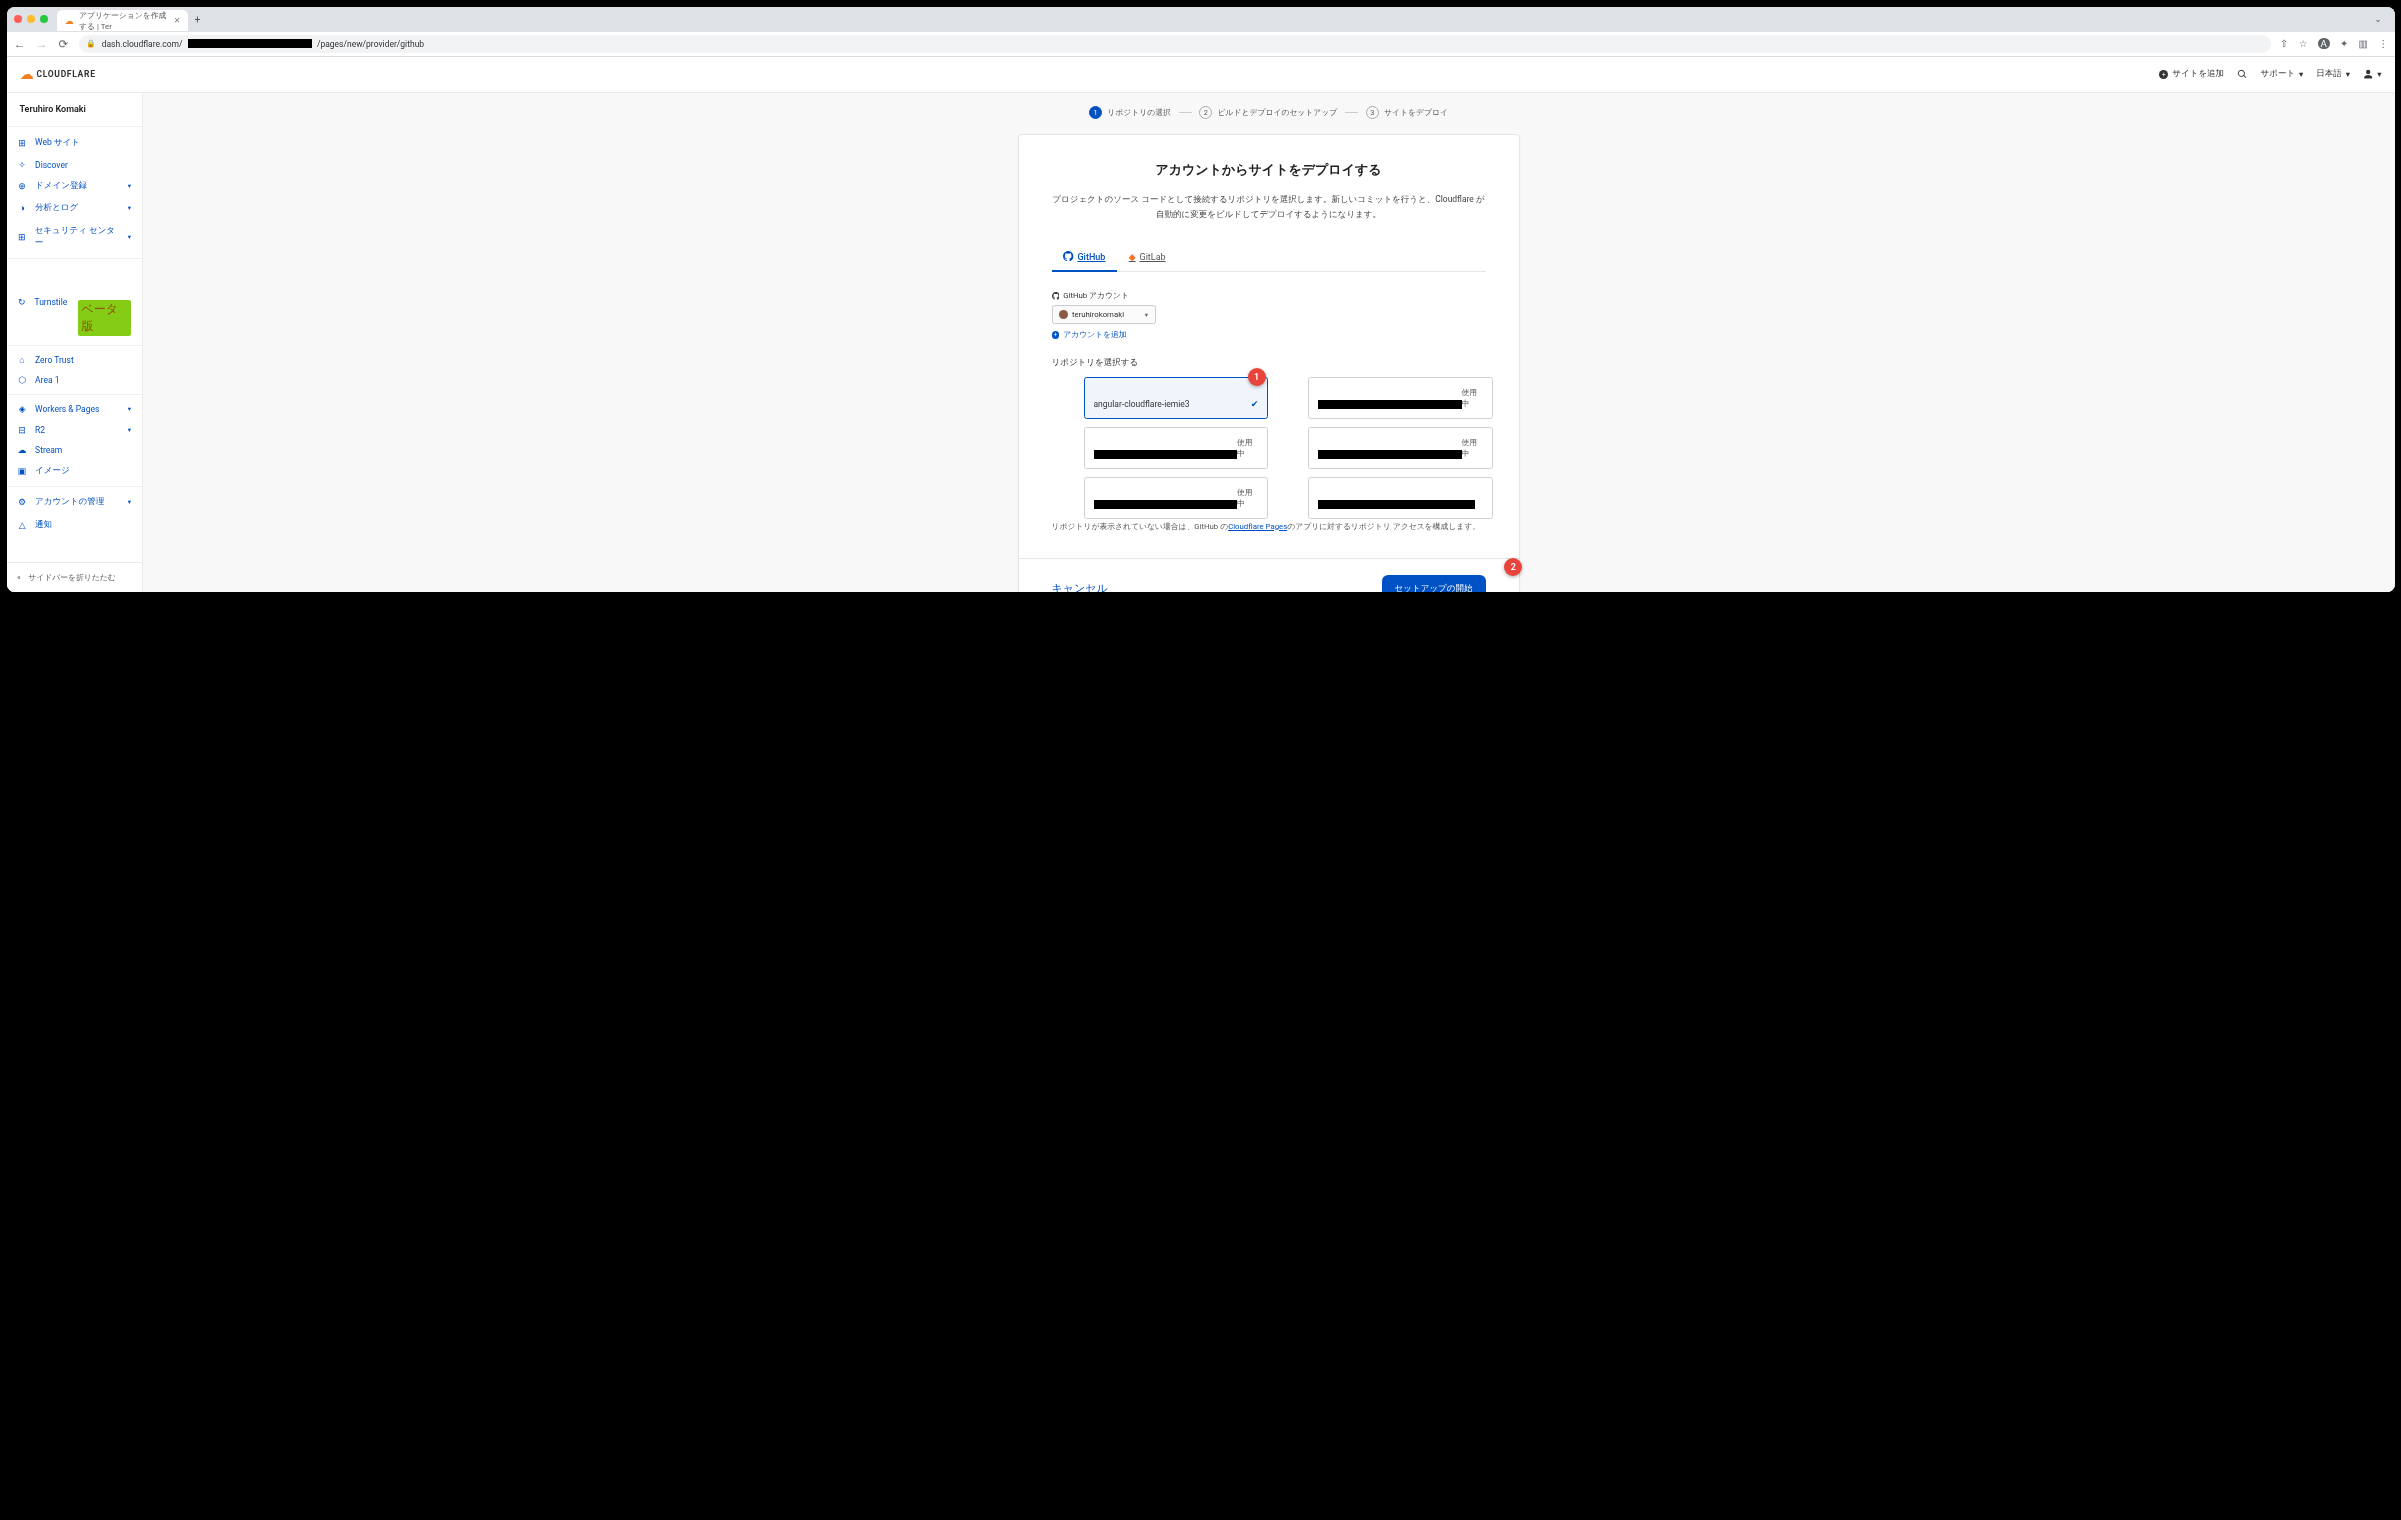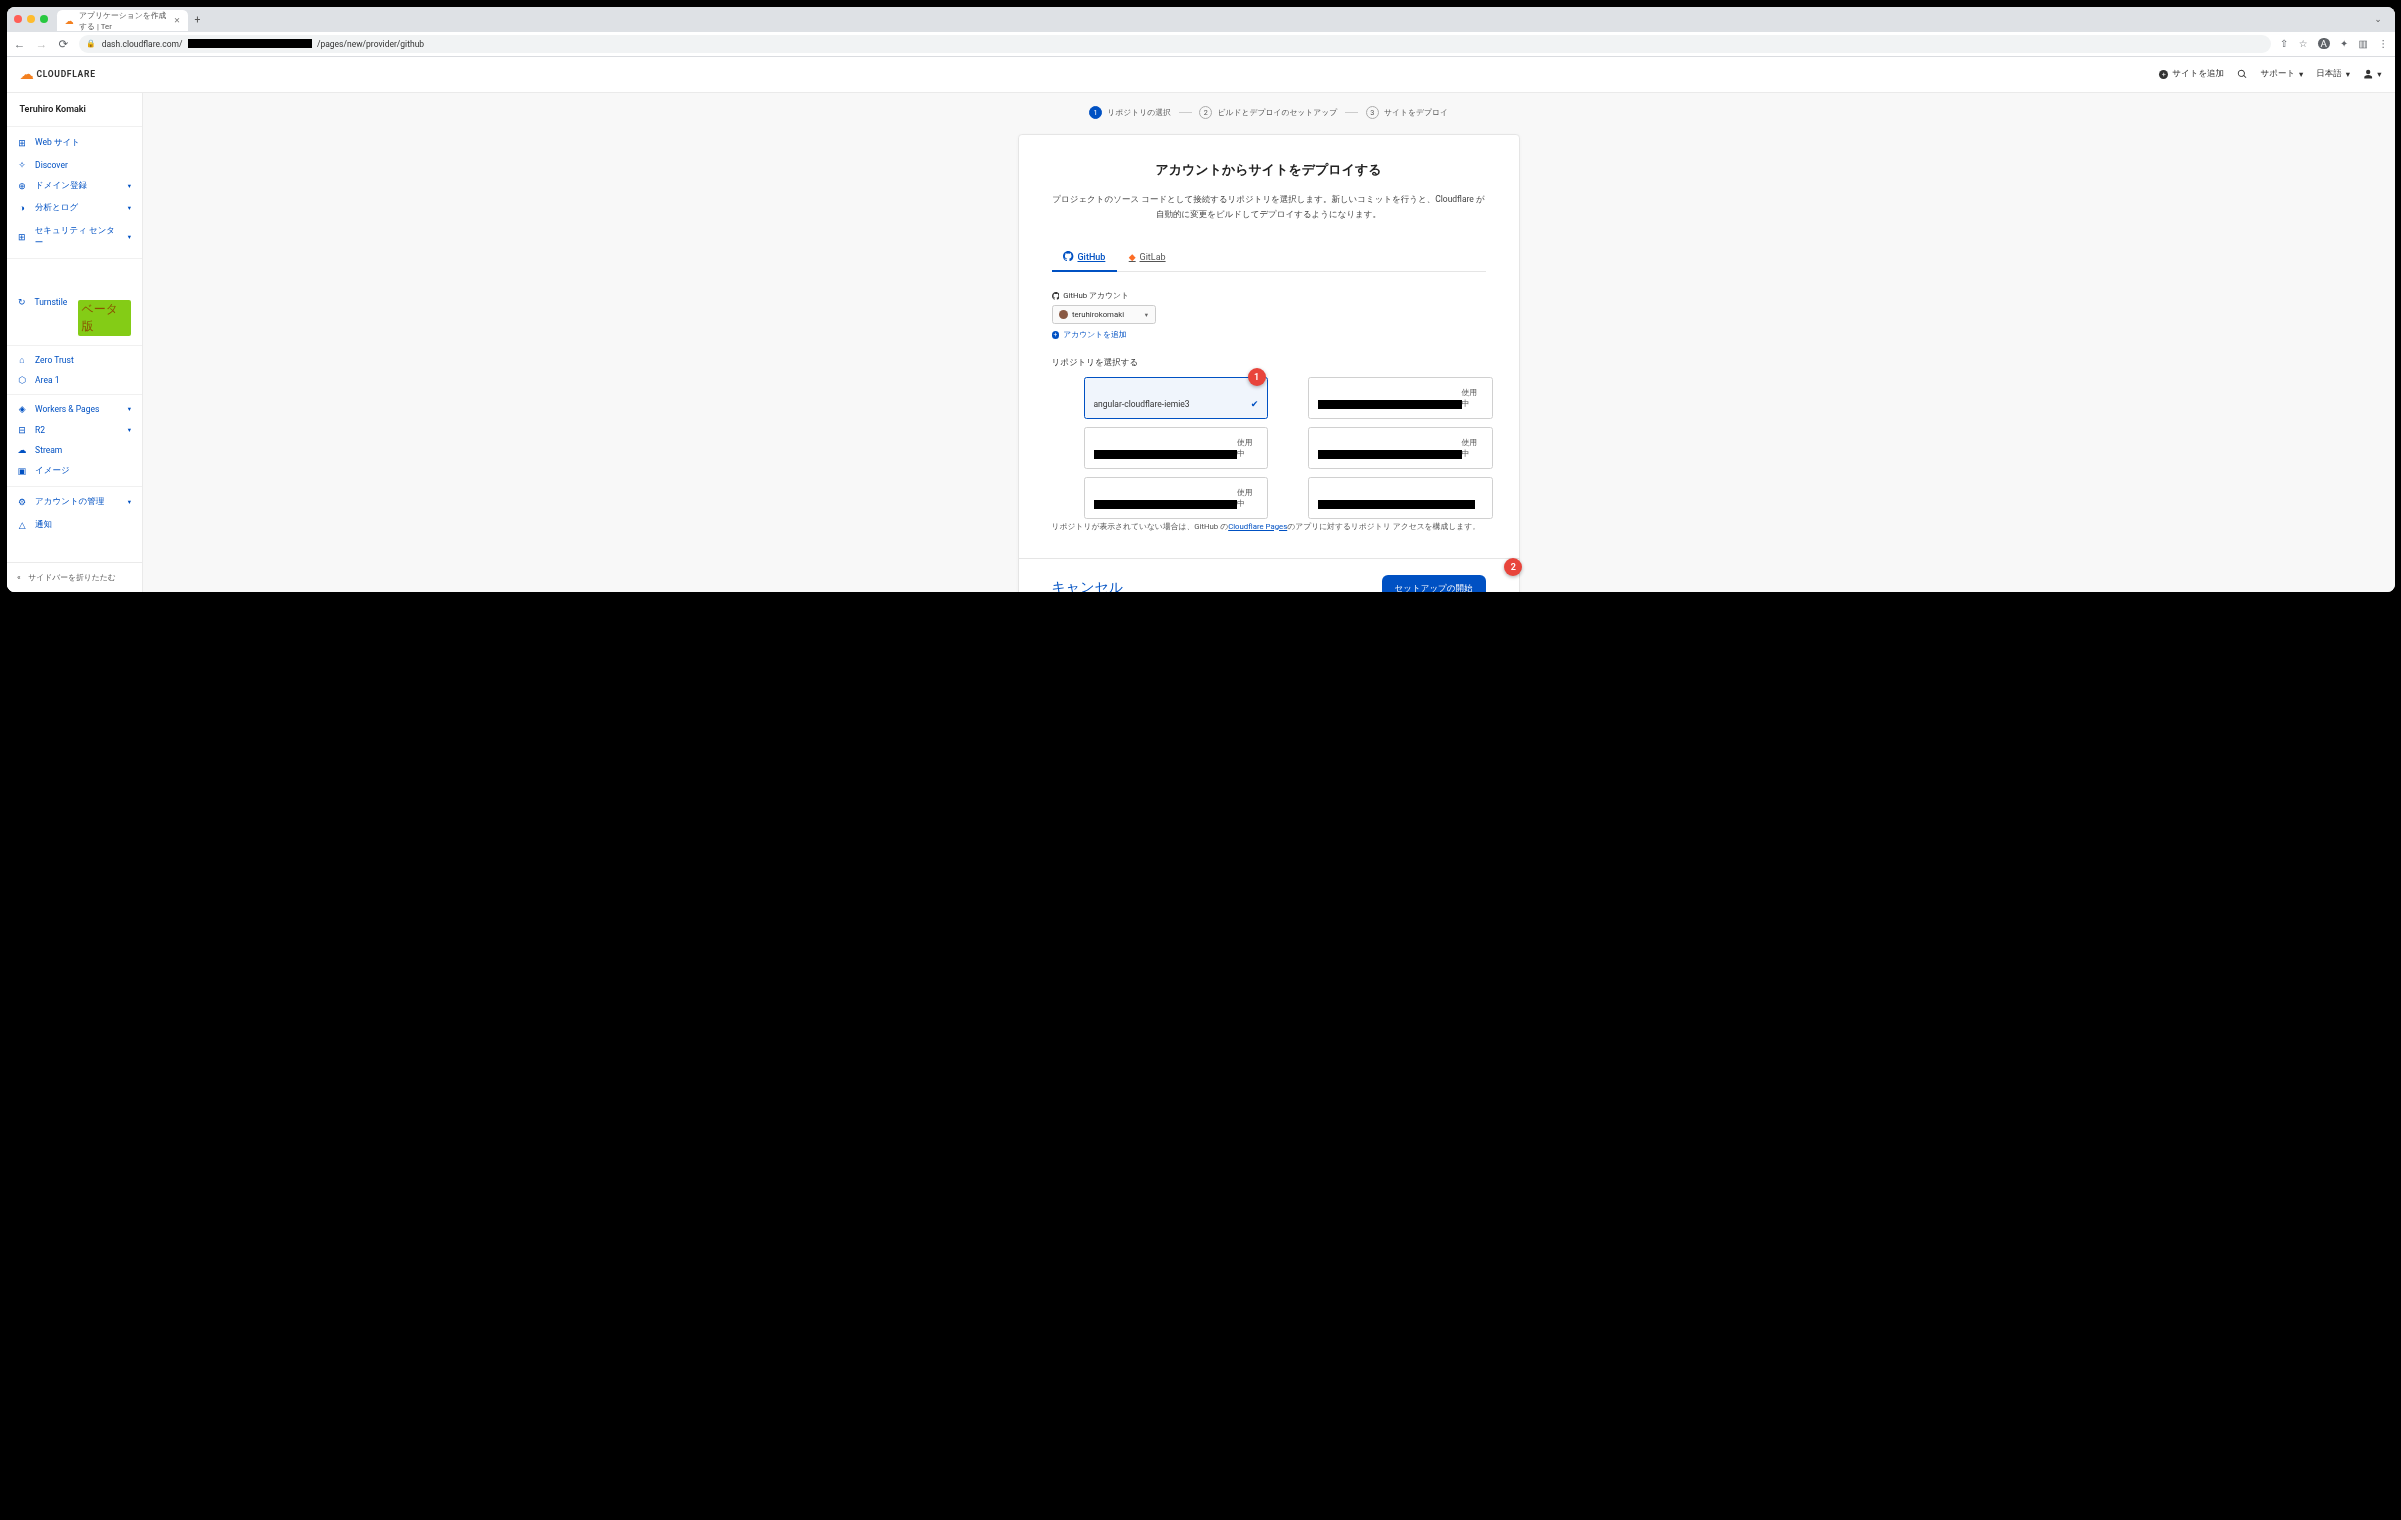--- a/index.html
+++ b/index.html
@@ -232,21 +232,21 @@
 .helper a { color: #0051c3; text-decoration: underline; }
 
 .card-footer {
   border-top: 0.7px solid #e5e5e5;
   margin: 26px -33px 0;
   padding: 15.7px 33px 0;
   display: flex;
   align-items: center;
   position: relative;
 }
-.cancel { color: #0051c3; font-size: 14px; border-bottom:0.7px dashed #0051c3; cursor:pointer; }
+.cancel { color: #0051c3; font-size: 11px; border-bottom:0.7px dashed #0051c3; cursor:pointer; }
 .primary-btn {
   margin-left: auto;
   background: #0051c3;
   color: #fff;
   border: none;
   padding: 7.8px 13px;
   border-radius: 6px;
   font-size: 8.5px;
   cursor: pointer;
 }

